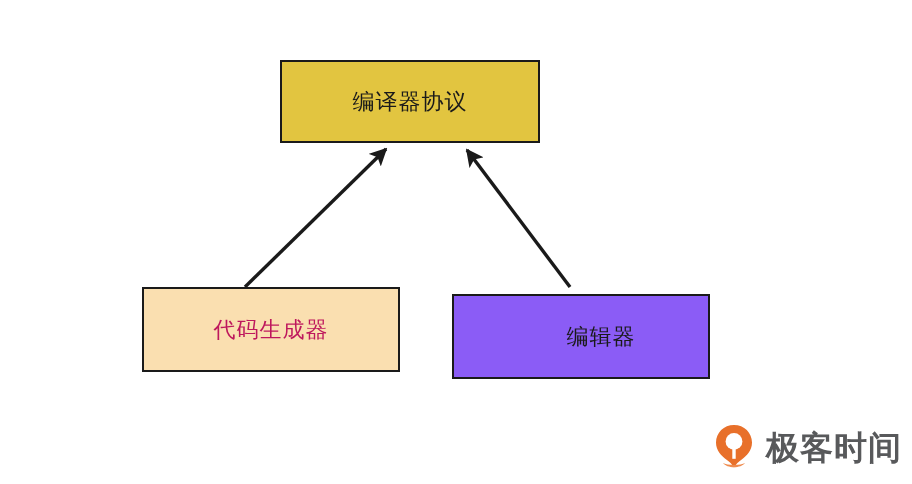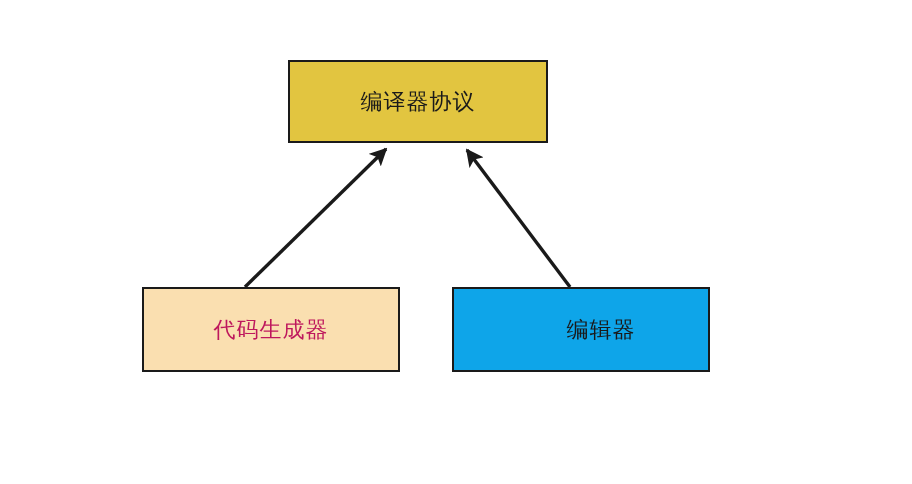--- a/index.html
+++ b/index.html
@@ -88,20 +88,31 @@
   <svg id="edges" viewBox="0 0 912 484" width="912" height="484">
     <defs>
       <marker id="arrow-head" viewBox="0 0 10 10" refX="9" refY="5" markerWidth="5.2" markerHeight="5.2" orient="auto-start-reverse">
         <path d="M 0 0 L 10 5 L 0 10 L 2.3 5 z" fill="#1a1a1a"></path>
       </marker>
     </defs>
     <line x1="245" y1="287" x2="386" y2="149" stroke="#1a1a1a" stroke-width="3.4" marker-end="url(#arrow-head)"></line>
     <line x1="570" y1="287" x2="467" y2="150" stroke="#1a1a1a" stroke-width="3.4" marker-end="url(#arrow-head)"></line>
   </svg>
 
-  <div class="node" id="node-protocol" style="left: 288px; top: 60px; width: 260px; height: 83px; background: rgb(226, 197, 64); border-color: rgb(26, 26, 26); color: rgb(26, 26, 26);">编译器协议</div>
+  <div class="node" id="node-protocol" style="left: 280px; top: 60px; width: 260px; height: 83px; background: rgb(226, 197, 64); border-color: rgb(26, 26, 26); color: rgb(26, 26, 26);">编译器协议</div>
 
   <div class="node" id="node-codegen" style="left: 142px; top: 287px; width: 258px; height: 85px; background: rgb(250, 223, 176); border-color: rgb(26, 26, 26); color: #be185d;">代码生成器</div>
 
-  <div class="node" id="node-editor" style="left: 452px; top: 287px; width: 258px; height: 85px; background: #0ea5e9; border-color: rgb(26, 26, 26); color: rgb(26, 26, 26); padding-left: 40px;">编辑器</div>
+  <div class="node" id="node-editor" style="left: 452px; top: 294px; width: 258px; height: 85px; background: #8b5cf6; border-color: rgb(26, 26, 26); color: rgb(26, 26, 26); padding-left: 40px;">编辑器</div>
 
+  <div id="watermark">
+    <svg id="watermark-mark" viewBox="0 0 44 48" width="44" height="48">
+      <path d="M22 2 C32.2 2 40 9.8 40 19.6 C40 27.6 34.6 33.2 29.4 36.8
+               C26.2 39.0 23.8 41.6 22 44.6 C20.2 41.6 17.8 39.0 14.6 36.8
+               C9.4 33.2 4 27.6 4 19.6 C4 9.8 11.8 2 22 2 Z" fill="#E8702A"></path>
+      <circle cx="22" cy="18.4" r="8.4" fill="#ffffff"></circle>
+      <rect x="20.3" y="18.4" width="3.4" height="17.4" fill="#ffffff"></rect>
+      <path d="M11 40 C15 45.6 29 45.6 33 40 C29 42.6 15 42.6 11 40 Z" fill="#EF8B4E"></path>
+    </svg>
+    <div id="watermark-text" style="color: rgb(88, 89, 91);">极客时间</div>
+  </div>
 
 </div>
 
 </body></html>

